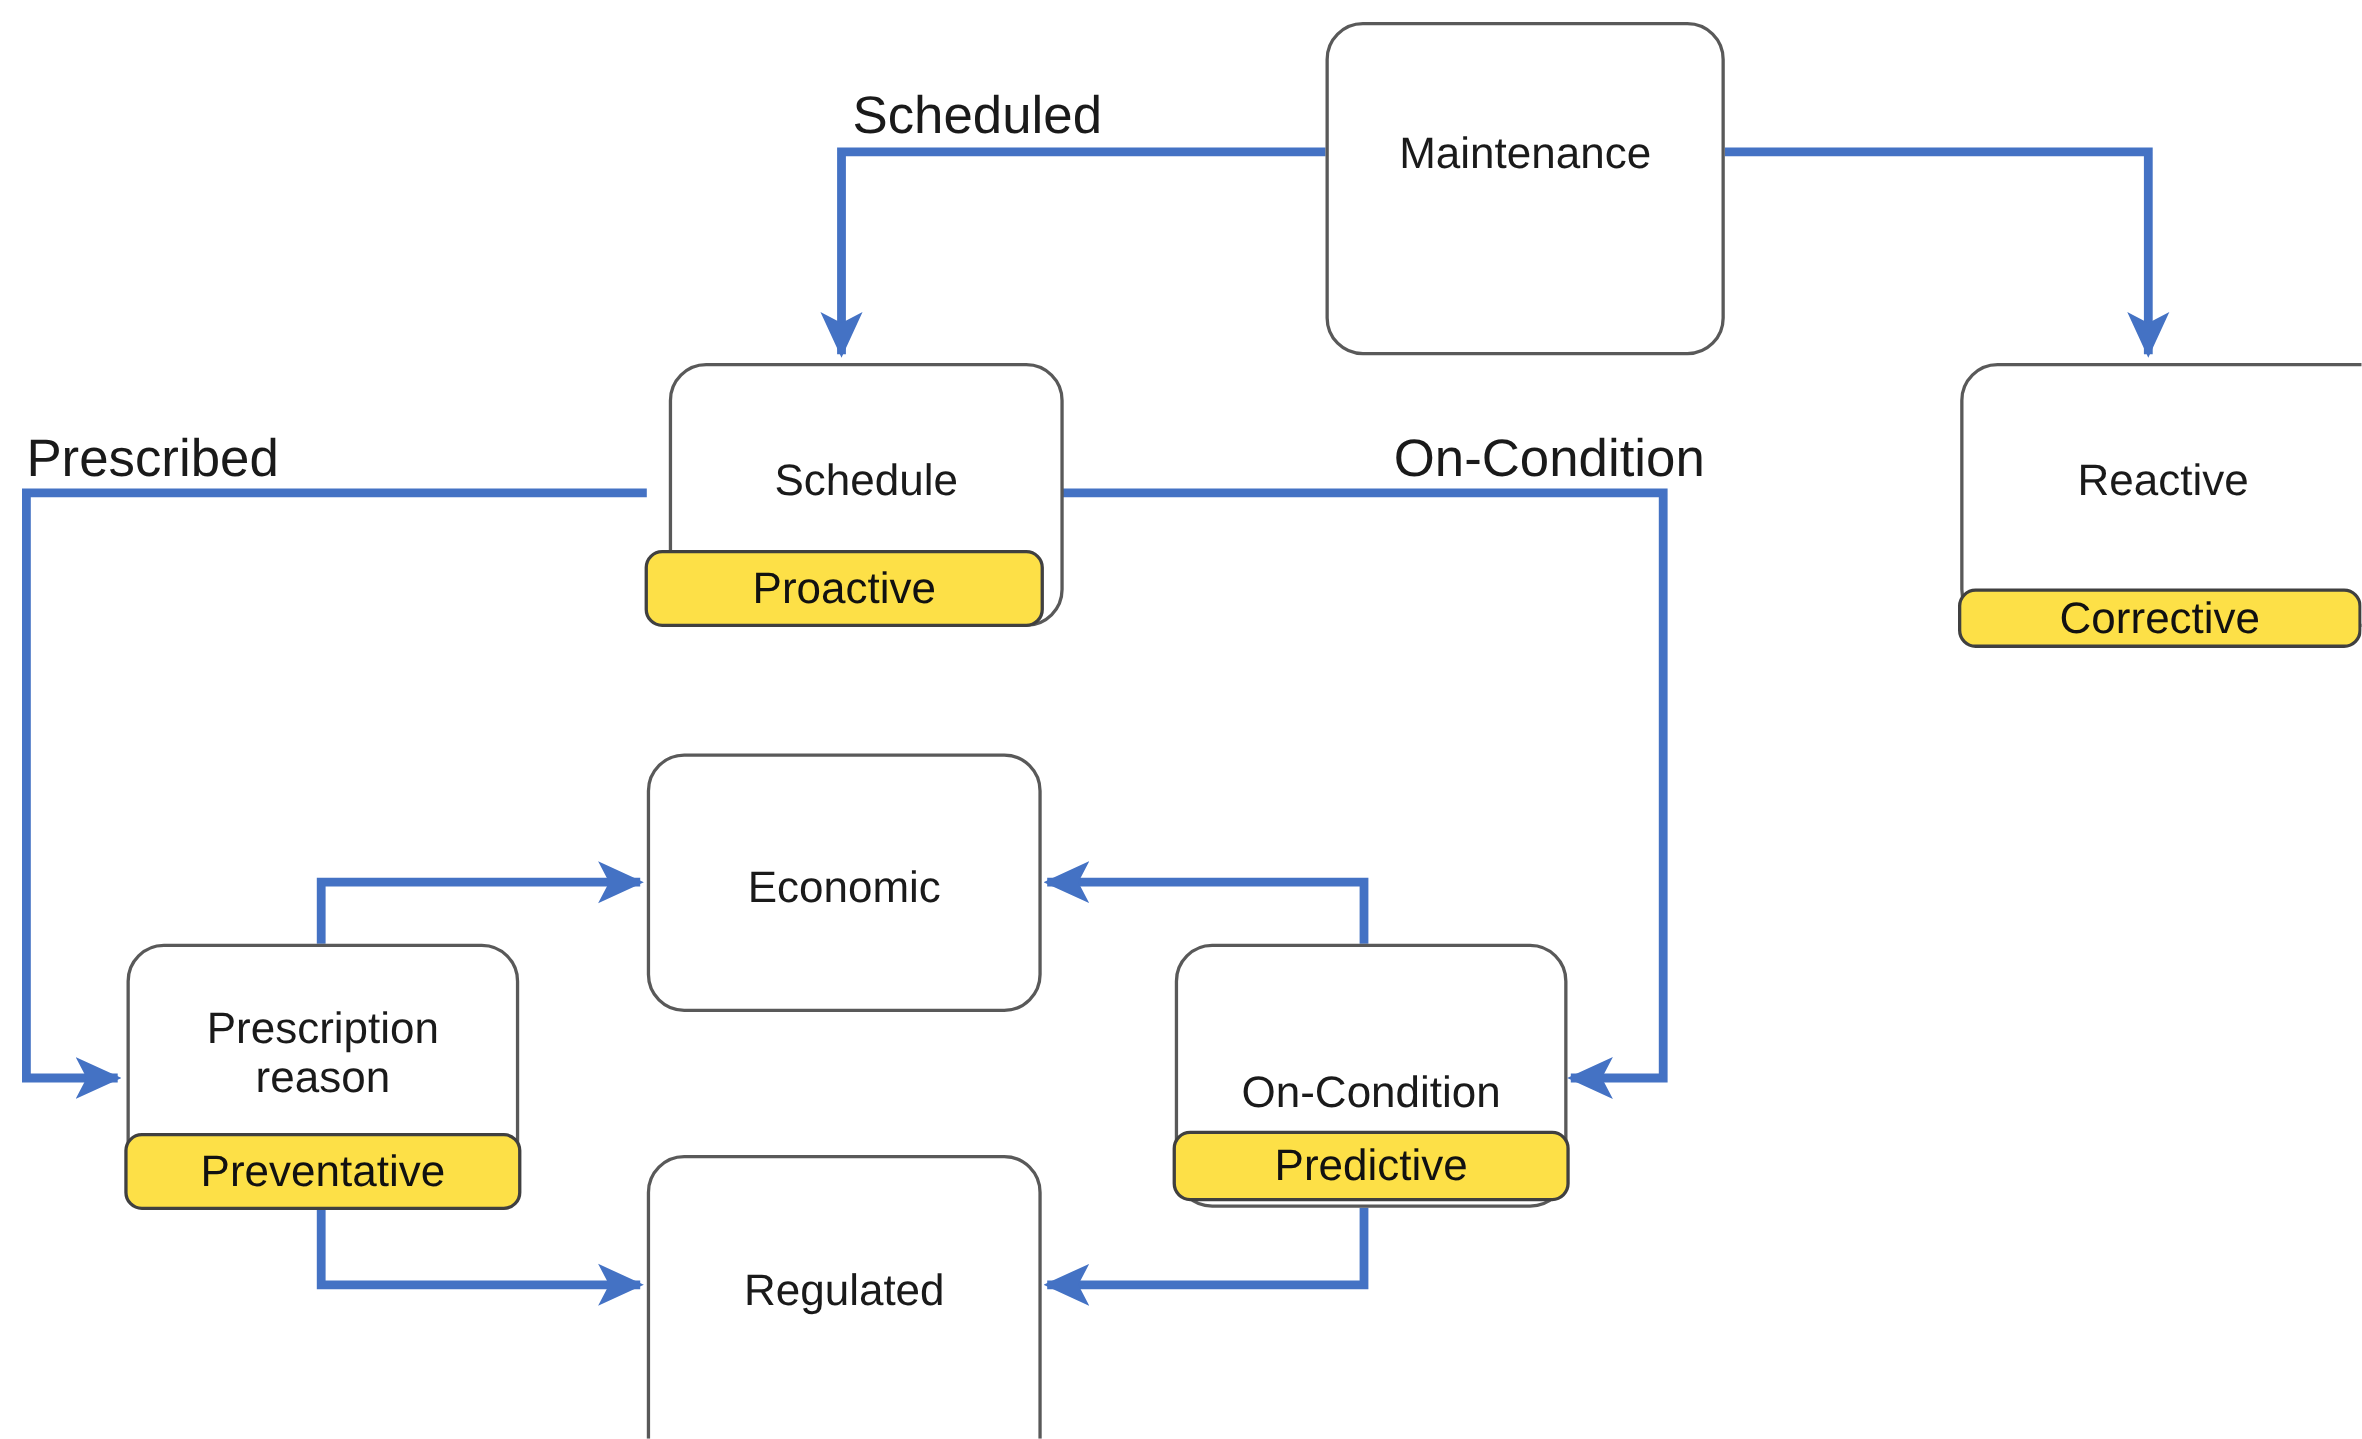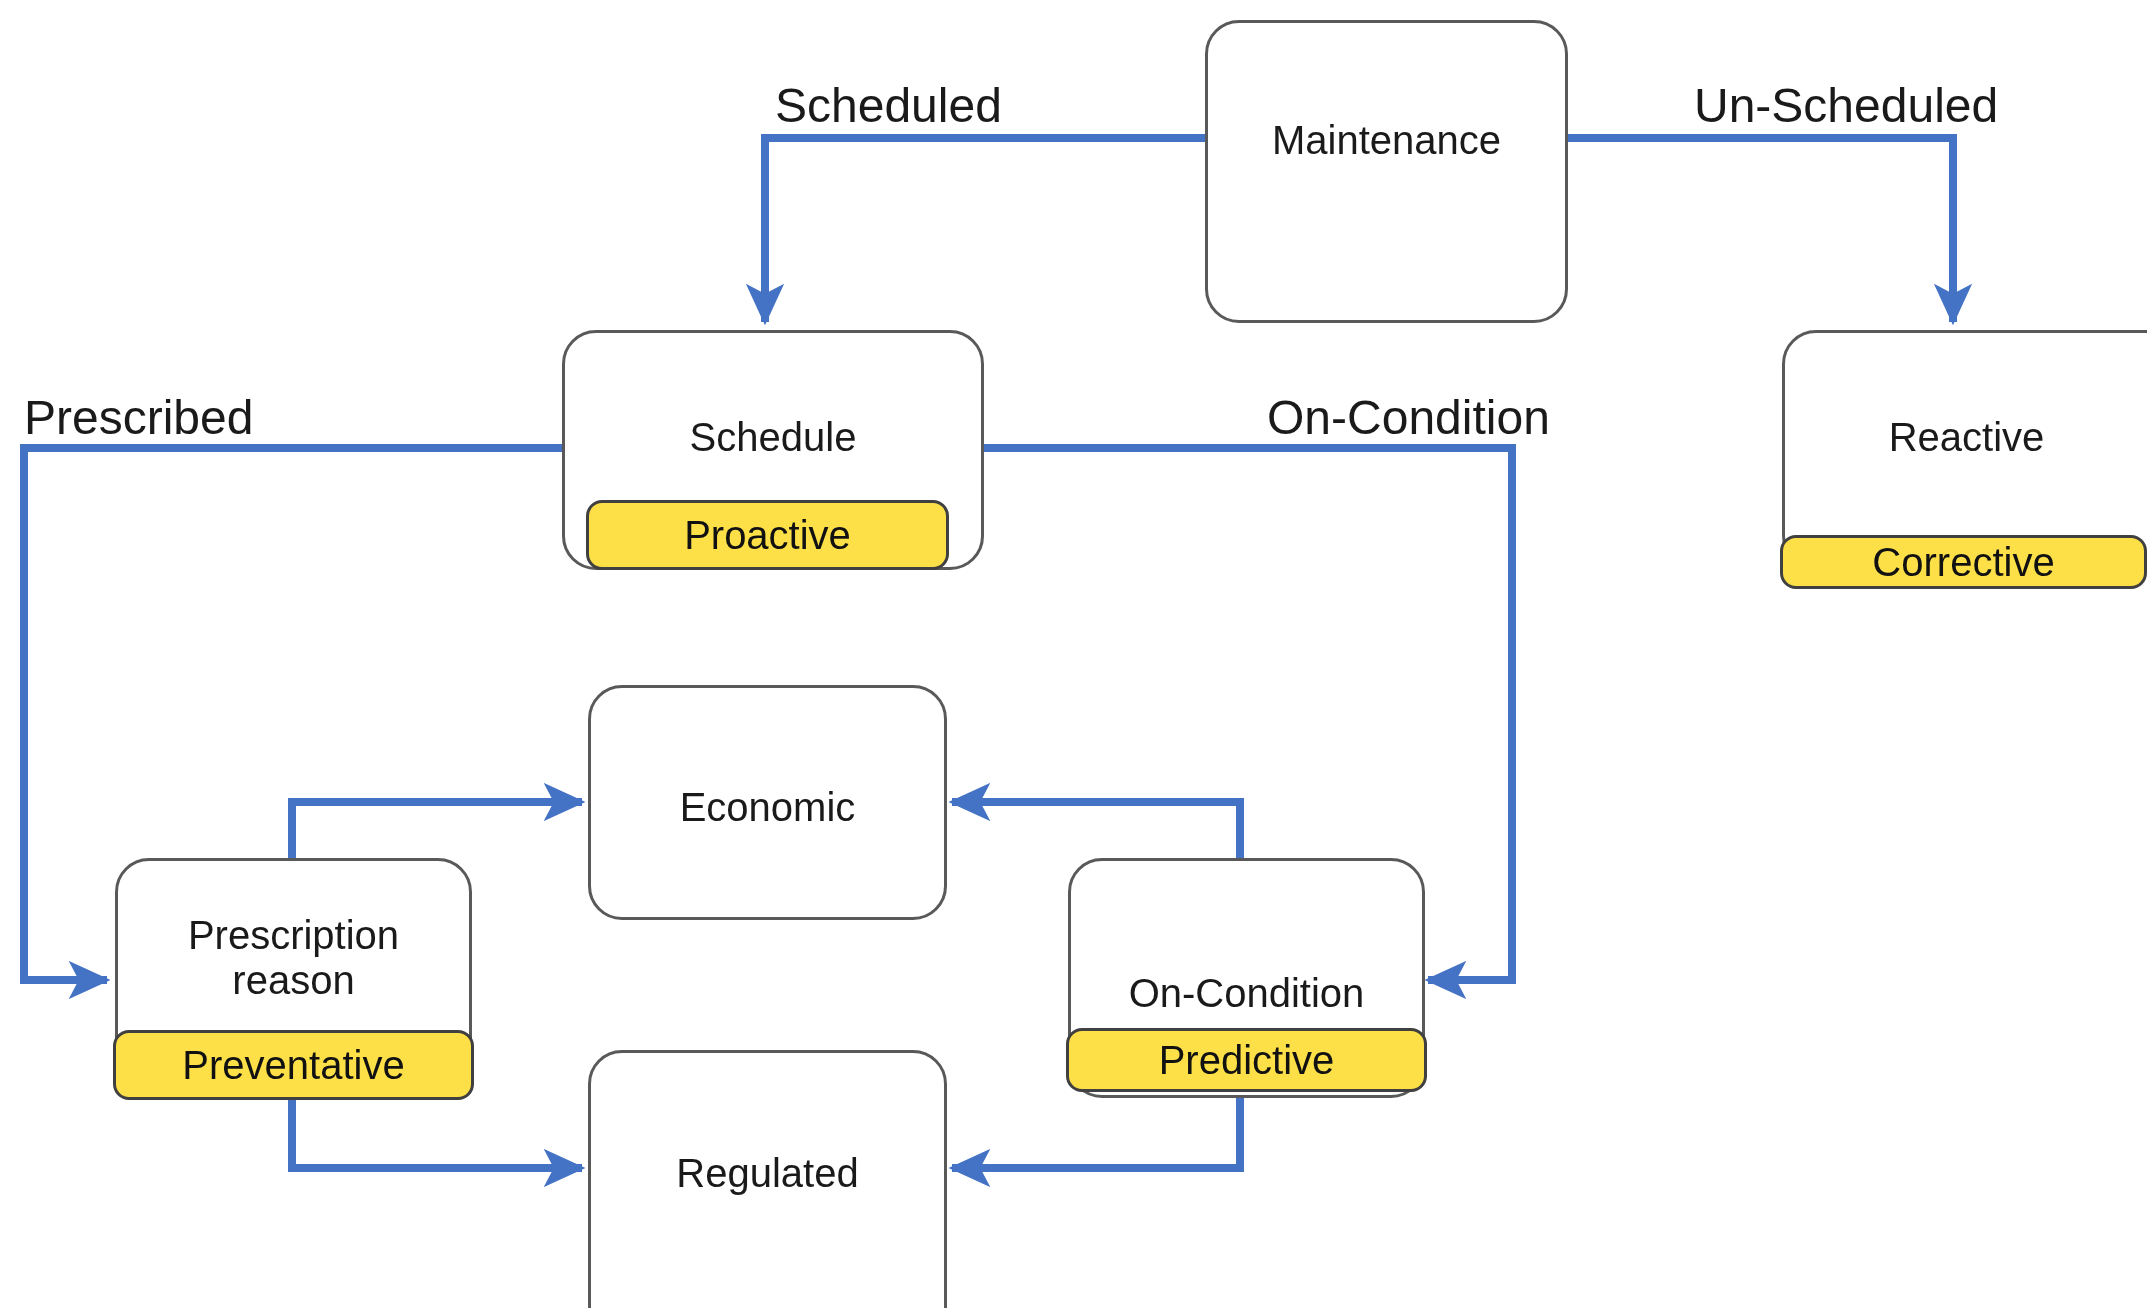--- a/index.html
+++ b/index.html
@@ -92,21 +92,21 @@
       <path d="M 1240 858 L 1240 802 L 952 802" marker-end="url(#arrow)"></path>
 
       <path d="M 1240 1098 L 1240 1168 L 952 1168" marker-end="url(#arrow)"></path>
     </g>
   </svg>
 
   <div class="node" style="left:1205px; top:20px; width:363px; height:303px;">
     <div class="node-label" style="top:95px;">Maintenance</div>
   </div>
 
-  <div class="node" style="left:562px; top:330px; width:422px; height:240px;">
+  <div class="node" style="left:608px; top:330px; width:359px; height:240px;">
     <div class="node-label" style="top:82px;">Schedule</div>
   </div>
   <div class="band" style="left:586px; top:500px; width:363px; height:70px;">Proactive</div>
 
   <div class="node" style="left:1782px; top:330px; width:400px; height:240px;">
     <div class="node-label" style="top:82px; width:363px;">Reactive</div>
   </div>
   <div class="band" style="left:1780px; top:500px; width:367px; height:54px;margin-top:35px;">Corrective</div>
 
   <div class="node" style="left:115px; top:858px; width:357px; height:242px;">
@@ -123,19 +123,18 @@
   <div class="node" style="left:588px; top:685px; width:359px; height:235px;">
     <div class="node-label" style="top:97px;">Economic</div>
   </div>
 
   <div class="node" style="left:588px; top:1050px; width:359px; height:304px;">
     <div class="node-label" style="top:98px;">Regulated</div>
   </div>
 
   <div class="edge-label" style="left:775px; top:78px;">Scheduled</div>
 
-  <div class="edge-label" style="left:1694px; top:78px;">Un-Scheduled</div>
 
   <div class="edge-label" style="left:24px; top:390px;">Prescribed</div>
 
   <div class="edge-label" style="left:1267px; top:390px;">On-Condition</div>
 
 </div>
 
 </body></html>

